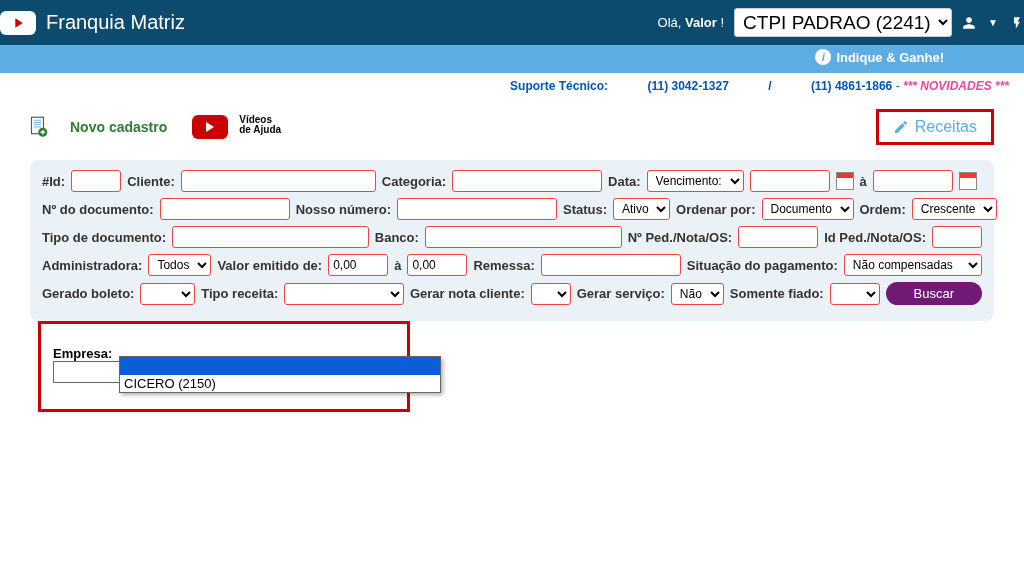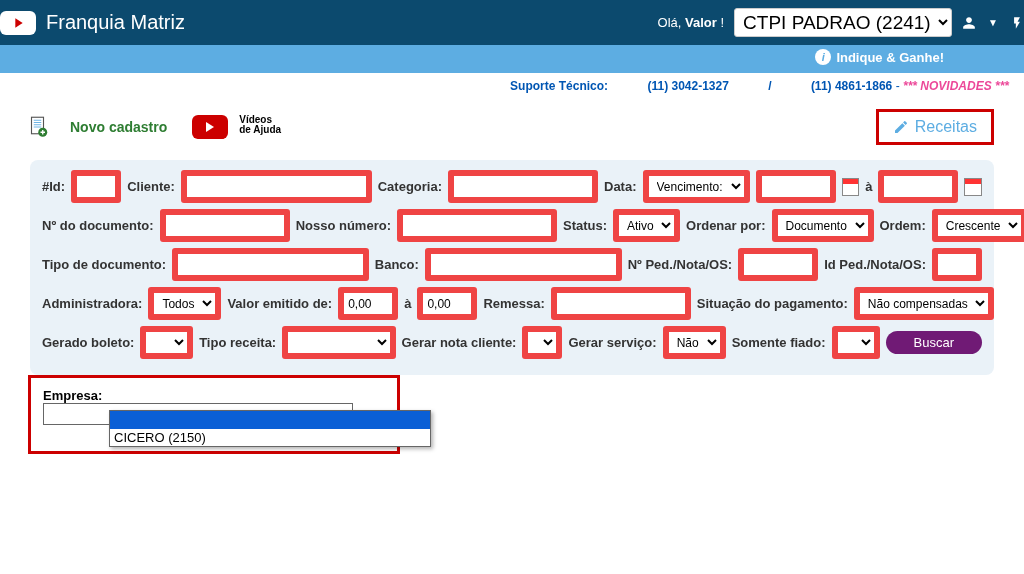--- a/index.html
+++ b/index.html
@@ -118,26 +118,26 @@
   align-items: center;
   flex-wrap: nowrap;
   gap: 6px;
   margin-bottom: 6px;
   font-size: 13px;
   color: #333;
   font-weight: bold;
 }
 .filter-row label { white-space: nowrap; }
 .filter-row input[type="text"], .filter-row select {
-  border: 6px solid #ef4444;
+  border: 1px solid #ef4444;
   border-radius: 3px;
   padding: 2px 4px;
   font-size: 12px;
   background: #fff;
-  height: 33px;
+  height: 22px;
 }
 .cal-icon {
   width: 18px; height: 18px;
   display: inline-block;
   border: 1px solid #888;
   background: linear-gradient(#f33 0 30%, #fff 30% 100%);
   vertical-align: middle;
 }
 .buscar-btn {
   background: #701a75;
@@ -164,22 +164,22 @@
   background: #fff;
   border: 1px solid #666;
   box-shadow: 2px 2px 4px rgba(0,0,0,0.3);
   z-index: 10;
 }
 .dropdown-open .opt { padding: 1px 4px; font-size: 13px; }
 .dropdown-open .opt.selected { background: #0a5fd6; color: #fff; height: 18px; }
 
 .empresa-container {
   border: 3px solid #cc0000;
-  margin: -5px 30px 0 28px;
-  padding: 10px 12px 26px 12px;
+  margin: -5px 30px 0 38px;
+  padding: 22px 12px 26px 12px;
   width: 372px;
   position: relative;
 }
 </style>
 </head>
 <body>
 
 <div class="header">
   <div class="header-left">
     <div class="yt-logo">

